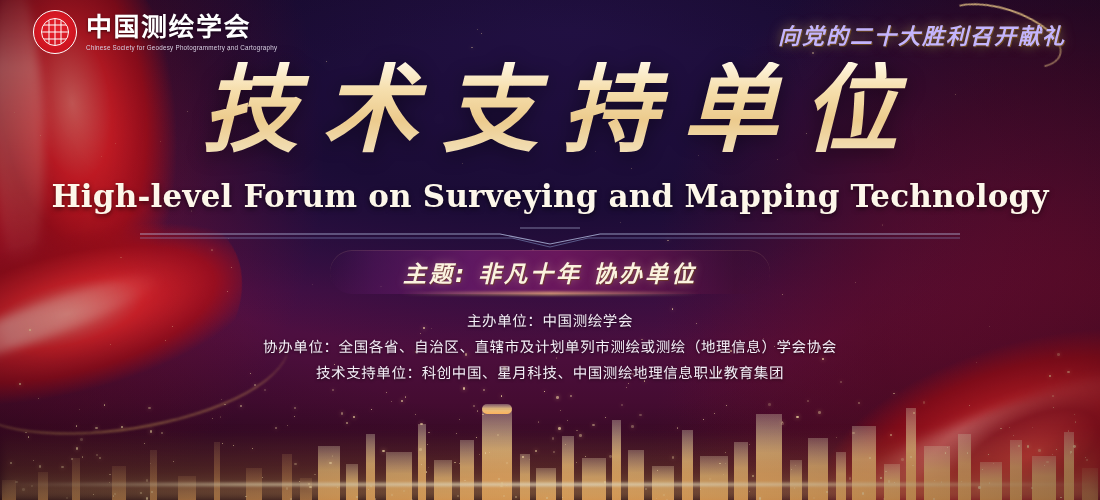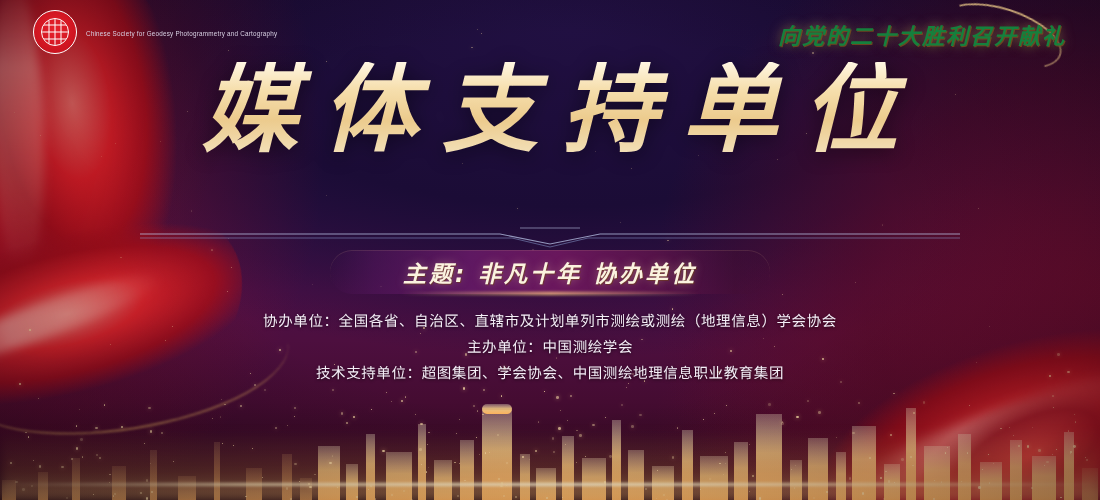--- a/index.html
+++ b/index.html
@@ -210,21 +210,21 @@
     letter-spacing: .22px;
     margin-top: 2px;
     white-space: nowrap;
   }
 
   .slogan {
     position: absolute; right: 34px; top: 18px;
     font-size: 22px;
     font-weight: 700;
     font-style: italic;
-    color: #15803d;
+    color: #c4b5fd;
     letter-spacing: 2px;
     font-family: "DejaVu Sans", "Liberation Sans", sans-serif;
     text-shadow:
       1px 1px 0 rgba(120,80,30,.8),
       0 0 12px rgba(240,200,120,.55),
       0 2px 6px rgba(0,0,0,.6);
     white-space: nowrap;
   }
   .slogan-arc {
     position: absolute; right: 36px; top: 8px;
@@ -715,41 +715,43 @@
     </div>
 
   <div class="bg-vignette"></div>
 
   <div class="header">
     <div class="logo-block">
       <div class="logo-emblem">
         <div class="grid"></div>
       </div>
       <div class="logo-text">
+        <div class="logo-cn">中国测绘学会</div>
         <div class="logo-en">Chinese Society for Geodesy Photogrammetry and Cartography</div>
       </div>
     </div>
     <div class="slogan-arc"></div>
     <div class="slogan">向党的二十大胜利召开献礼</div>
   </div>
 
-  <div class="title-cn">媒体支持单位</div>
+  <div class="title-cn">技术支持单位</div>
+  <div class="title-en">High-level Forum on Surveying and Mapping Technology</div>
 
   <div class="divider">
     <svg viewBox="0 0 1100 26" preserveAspectRatio="none" aria-hidden="true">
       <path d="M140,12 L500,12 L550,22 L600,12 L960,12" fill="none" stroke="#b9c6e8" stroke-opacity="0.75" stroke-width="1.1"></path>
       <path d="M140,16 L512,16 L550,25 L588,16 L960,16" fill="none" stroke="#8fa6d8" stroke-opacity="0.5" stroke-width="1"></path>
       <path d="M520,6 L550,6 M550,6 L580,6" fill="none" stroke="#c7d2ef" stroke-opacity="0.55" stroke-width="1"></path>
     </svg>
   </div>
 
   <div class="theme-pill">
     <span class="theme-text">主题: 非凡十年 协办单位</span>
   </div>
   <div class="theme-pill-underglow"></div>
 
   <div class="credits">
+    <div class="credit-line">主办单位：中国测绘学会</div>
     <div class="credit-line">协办单位：全国各省、自治区、直辖市及计划单列市测绘或测绘（地理信息）学会协会</div>
-    <div class="credit-line">主办单位：中国测绘学会</div>
-    <div class="credit-line">技术支持单位：超图集团、学会协会、中国测绘地理信息职业教育集团</div>
+    <div class="credit-line">技术支持单位：科创中国、星月科技、中国测绘地理信息职业教育集团</div>
   </div>
 
 </div>
 
 </body></html>

